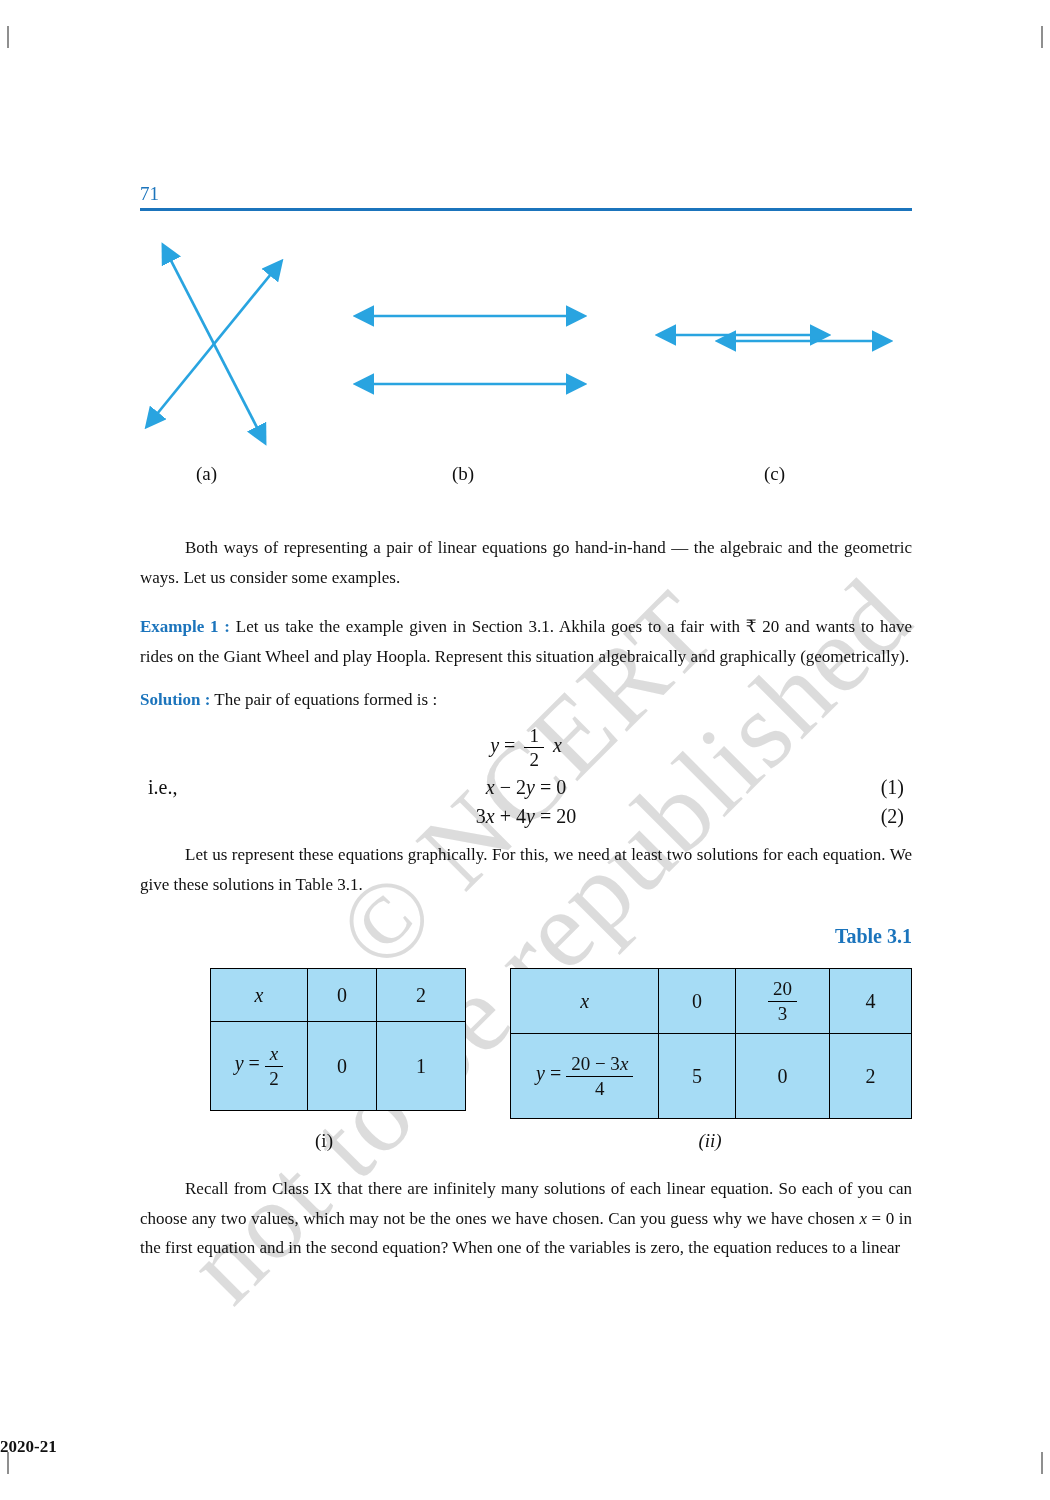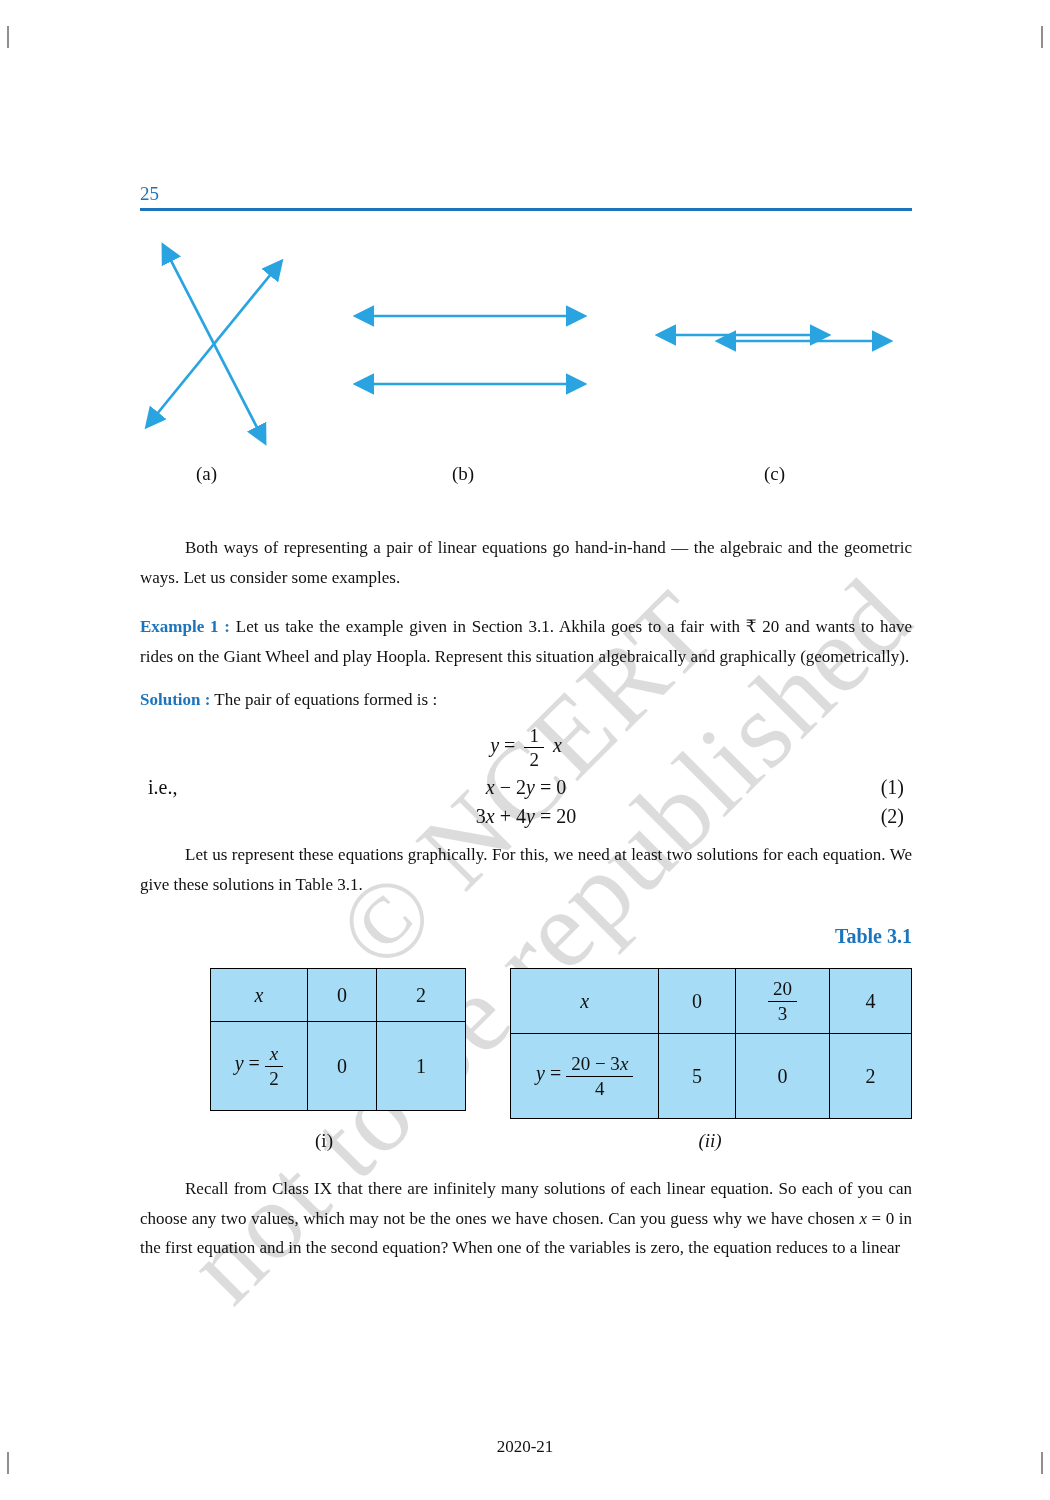--- a/index.html
+++ b/index.html
@@ -64,41 +64,41 @@
   .tbl1 td:nth-child(1){width:88px;} .tbl1 td:nth-child(2){width:60px;} .tbl1 td:nth-child(3){width:80px;}
   .tbl1 tr:nth-child(1) td{height:52px;} .tbl1 tr:nth-child(2) td{height:88px;}
   .tbl2{left:370px;}
   .tbl2 td:nth-child(1){width:152px;} .tbl2 td:nth-child(2){width:74px;}
   .tbl2 td:nth-child(3){width:92px;} .tbl2 td:nth-child(4){width:80px;}
   .tbl2 tr:nth-child(1) td{height:64px;} .tbl2 tr:nth-child(2) td{height:84px;}
   .tab-labels{position:relative;height:30px;margin-top:10px;font-size:19px;}
   .tab-lab{position:absolute;transform:translateX(-50%);}
   .tab-lab-1{left:184px;} .tab-lab-2{left:570px;font-style:italic;}
 
-  .footer{position:absolute;left:0;top:1437px;width:100%;text-align:center;font-size:17px;z-index:2;}
+  .footer{position:absolute;left:0;top:1437px;width:100%;text-align:left;font-size:17px;z-index:2;font-weight:bold;}
 </style>
 </head>
 <body>
 
 <div class="page">
 
   <div class="cropmark cm-tl"></div>
   <div class="cropmark cm-tr"></div>
   <div class="cropmark cm-bl"></div>
   <div class="cropmark cm-br"></div>
 
   <div class="watermark">
     <span class="wm wm1">© NCERT</span>
     <span class="wm wm2">not to be republished</span>
   </div>
 
   <div class="content">
 
     <div class="header">
-      <span class="page-number">25</span>
+      <span class="page-number">71</span>
     </div>
     <div class="rule"></div>
 
     <div class="figure">
       <svg class="fig-a" viewBox="0 0 158 212">
         <defs>
           <marker id="ahA" viewBox="0 0 10 10" refX="7.5" refY="5" markerWidth="8" markerHeight="8" orient="auto-start-reverse">
             <path d="M0,0 L10,5 L0,10 z" class="ahead"></path>
           </marker>
         </defs>

